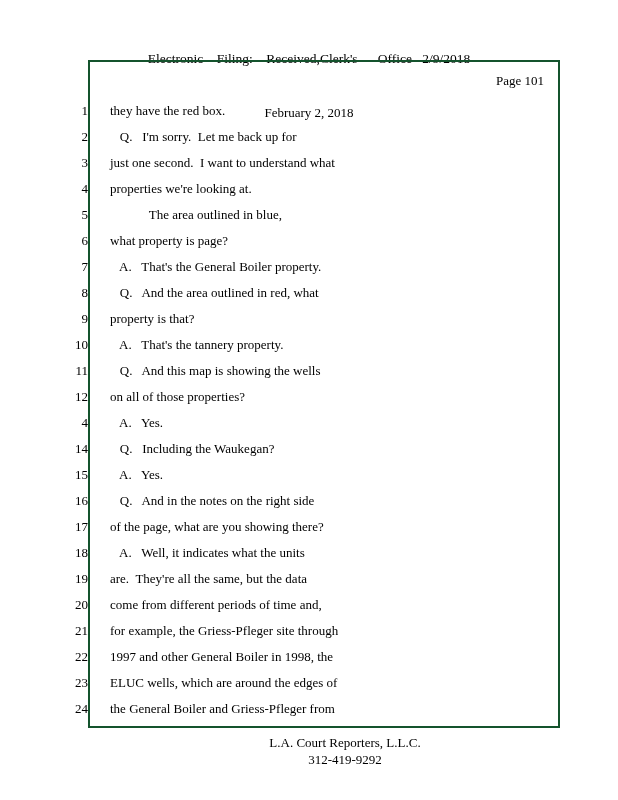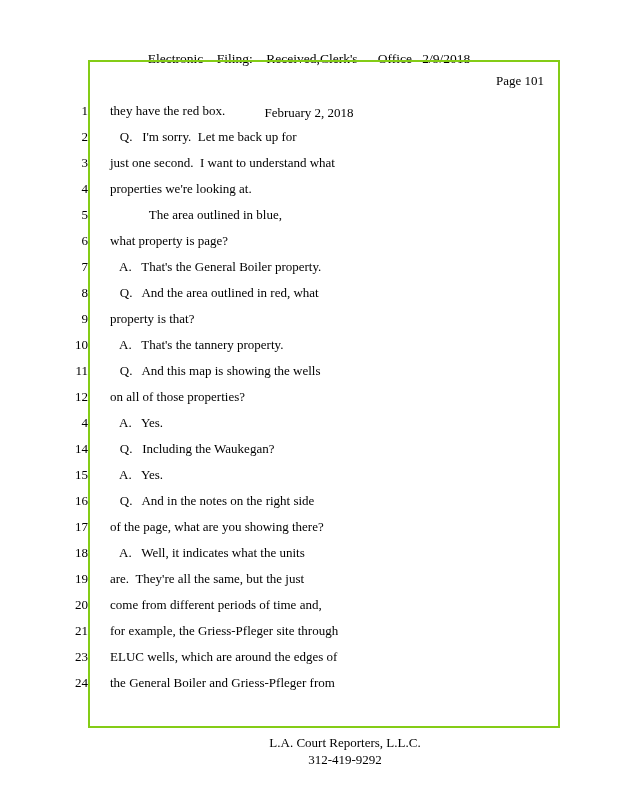--- a/index.html
+++ b/index.html
@@ -28,21 +28,21 @@
   }
   .header .hline2 {
     font-size: 13px;
   }
   .transcript-box {
     position: absolute;
     left: 88px;
     top: 60px;
     width: 472px;
     height: 668px;
-    border: 2px solid #84cc16;
+    border: 2px solid #14532d;
     padding: 8px 14px 10px 20px;
   }
   .page-label-row {
     text-align: right;
     font-size: 13px;
     height: 28px;
     line-height: 22px;
   }
   .lines {
     position: relative;
@@ -102,23 +102,24 @@
         <div class="line"><span class="lineno">9</span><span class="linetext">property is that?</span></div>
         <div class="line"><span class="lineno">10</span><span class="linetext">   A.   That's the tannery property.</span></div>
         <div class="line"><span class="lineno">11</span><span class="linetext">   Q.   And this map is showing the wells</span></div>
         <div class="line"><span class="lineno">12</span><span class="linetext">on all of those properties?</span></div>
         <div class="line"><span class="lineno">4</span><span class="linetext">   A.   Yes.</span></div>
         <div class="line"><span class="lineno">14</span><span class="linetext">   Q.   Including the Waukegan?</span></div>
         <div class="line"><span class="lineno">15</span><span class="linetext">   A.   Yes.</span></div>
         <div class="line"><span class="lineno">16</span><span class="linetext">   Q.   And in the notes on the right side</span></div>
         <div class="line"><span class="lineno">17</span><span class="linetext">of the page, what are you showing there?</span></div>
         <div class="line"><span class="lineno">18</span><span class="linetext">   A.   Well, it indicates what the units</span></div>
-        <div class="line"><span class="lineno">19</span><span class="linetext">are.  They're all the same, but the just</span></div>
+        <div class="line"><span class="lineno">19</span><span class="linetext">are.  They're all the same, but the data</span></div>
         <div class="line"><span class="lineno">20</span><span class="linetext">come from different periods of time and,</span></div>
         <div class="line"><span class="lineno">21</span><span class="linetext">for example, the Griess-Pfleger site through</span></div>
+        <div class="line"><span class="lineno">22</span><span class="linetext">1997 and other General Boiler in 1998, the</span></div>
         <div class="line"><span class="lineno">23</span><span class="linetext">ELUC wells, which are around the edges of</span></div>
         <div class="line"><span class="lineno">24</span><span class="linetext">the General Boiler and Griess-Pfleger from</span></div>
       </div>
   </div>
 
   <div class="footer">
     <div>L.A. Court Reporters, L.L.C.</div>
     <div>312-419-9292</div>
   </div>
 

